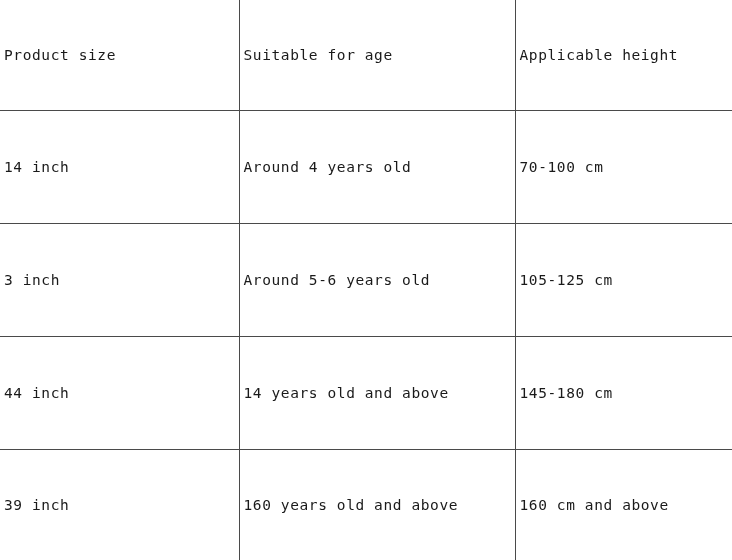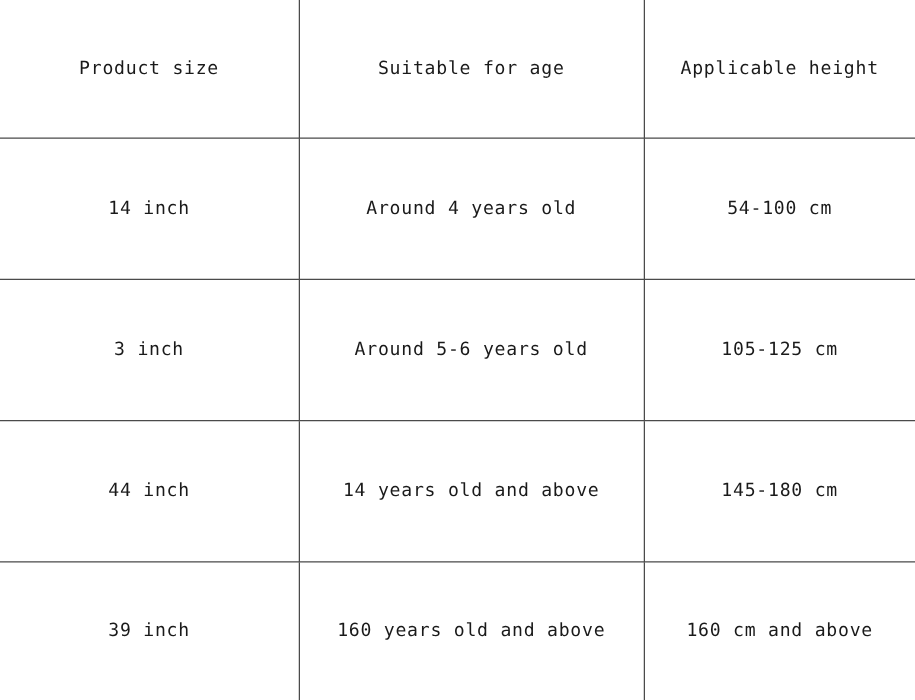--- a/index.html
+++ b/index.html
@@ -15,21 +15,20 @@
     overflow: hidden;
   }
   #size-table {
     border-collapse: collapse;
     width: 732px;
     height: 560px;
     table-layout: fixed;
   }
   #size-table td {
     border: 1px solid #4a4a4a;
-    text-align: center;
     vertical-align: middle;
     font-size: 14.5px;
     letter-spacing: 0.6px;
     white-space: nowrap;
     padding: 0 4px;
   }
   
   #size-table tr:first-child td {
     border-top: none;
   }
@@ -61,21 +60,21 @@
   </colgroup>
   <tbody>
     <tr class="header-row">
       <td>Product size</td>
       <td>Suitable for age</td>
       <td>Applicable height</td>
     </tr>
     <tr>
       <td>14 inch</td>
       <td>Around 4 years old</td>
-      <td>54-100 cm</td>
+      <td>70-100 cm</td>
     </tr>
     <tr>
       <td>3 inch</td>
       <td>Around 5-6 years old</td>
       <td>105-125 cm</td>
     </tr>
     <tr>
       <td>44 inch</td>
       <td>14 years old and above</td>
       <td>145-180 cm</td>

